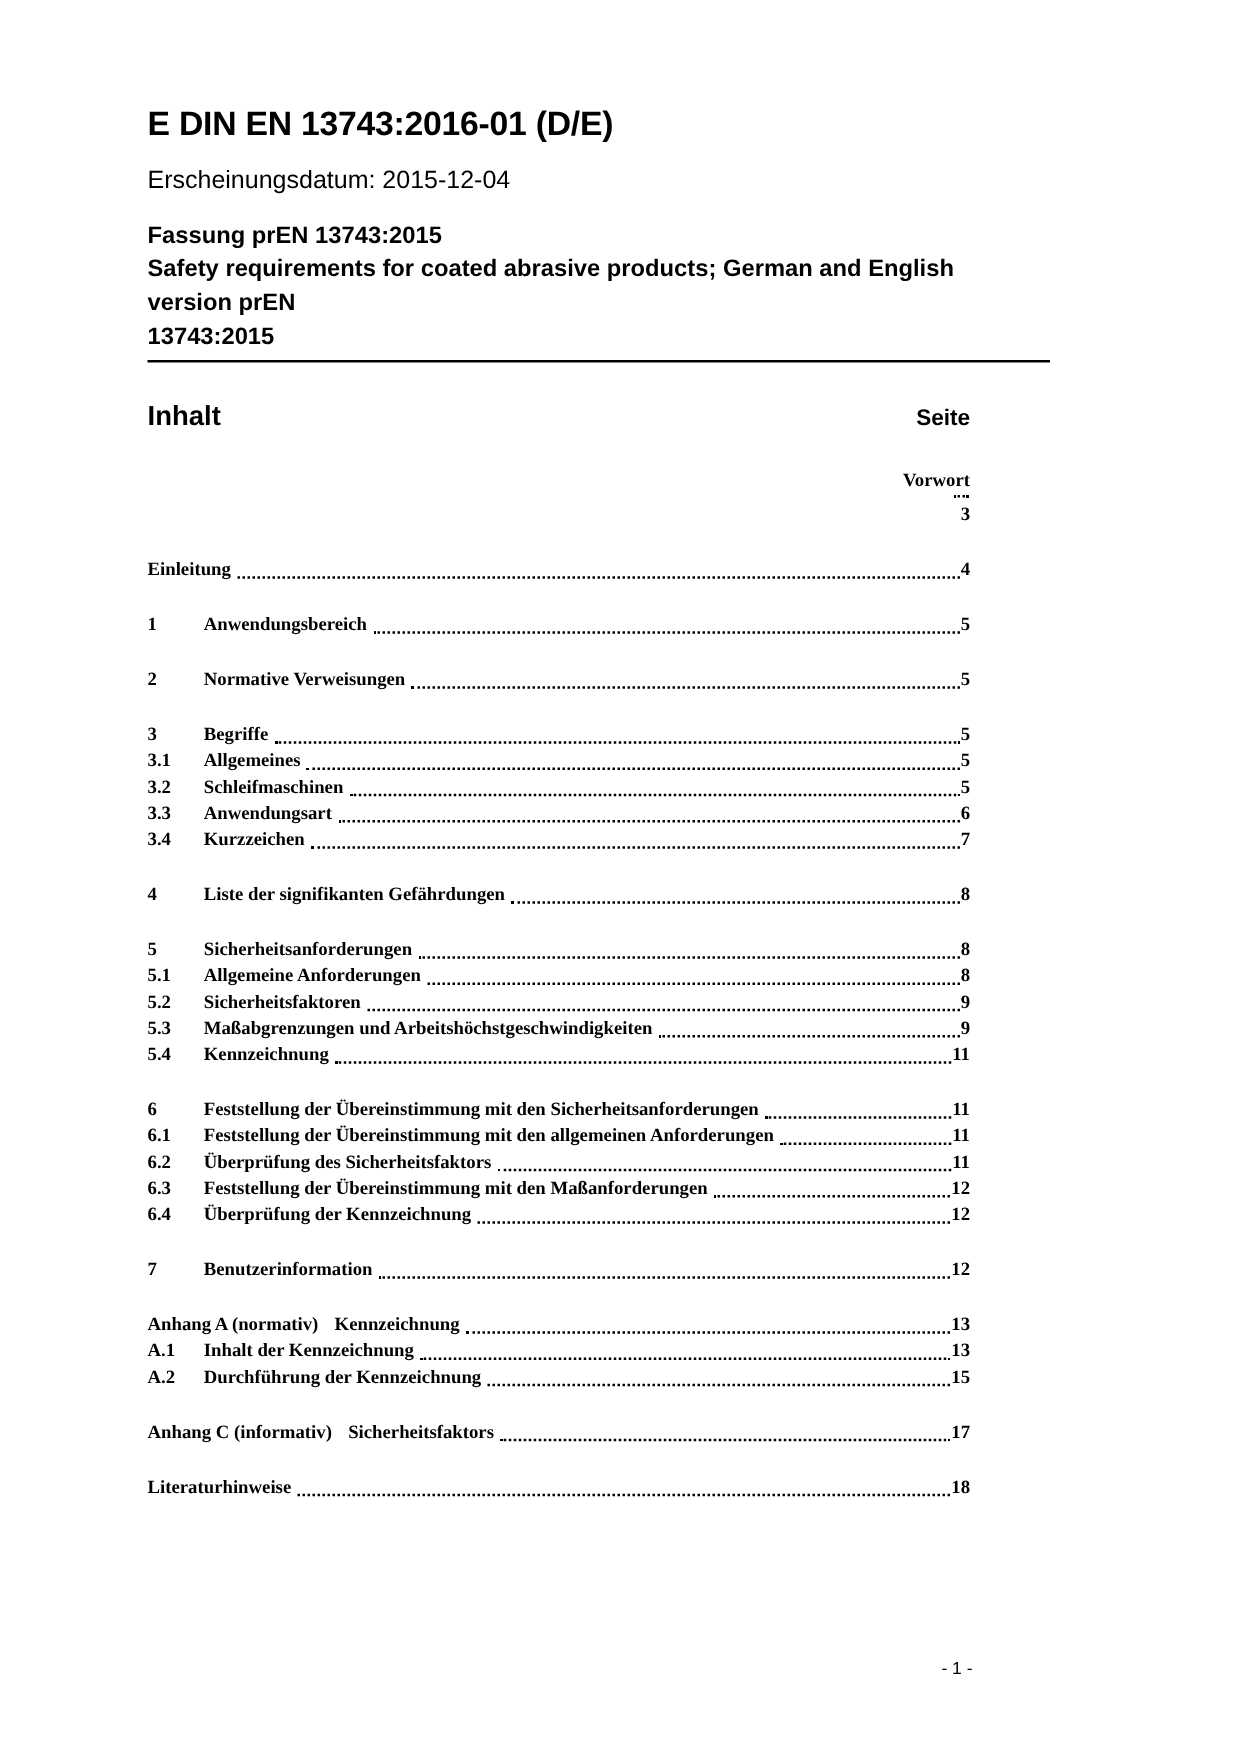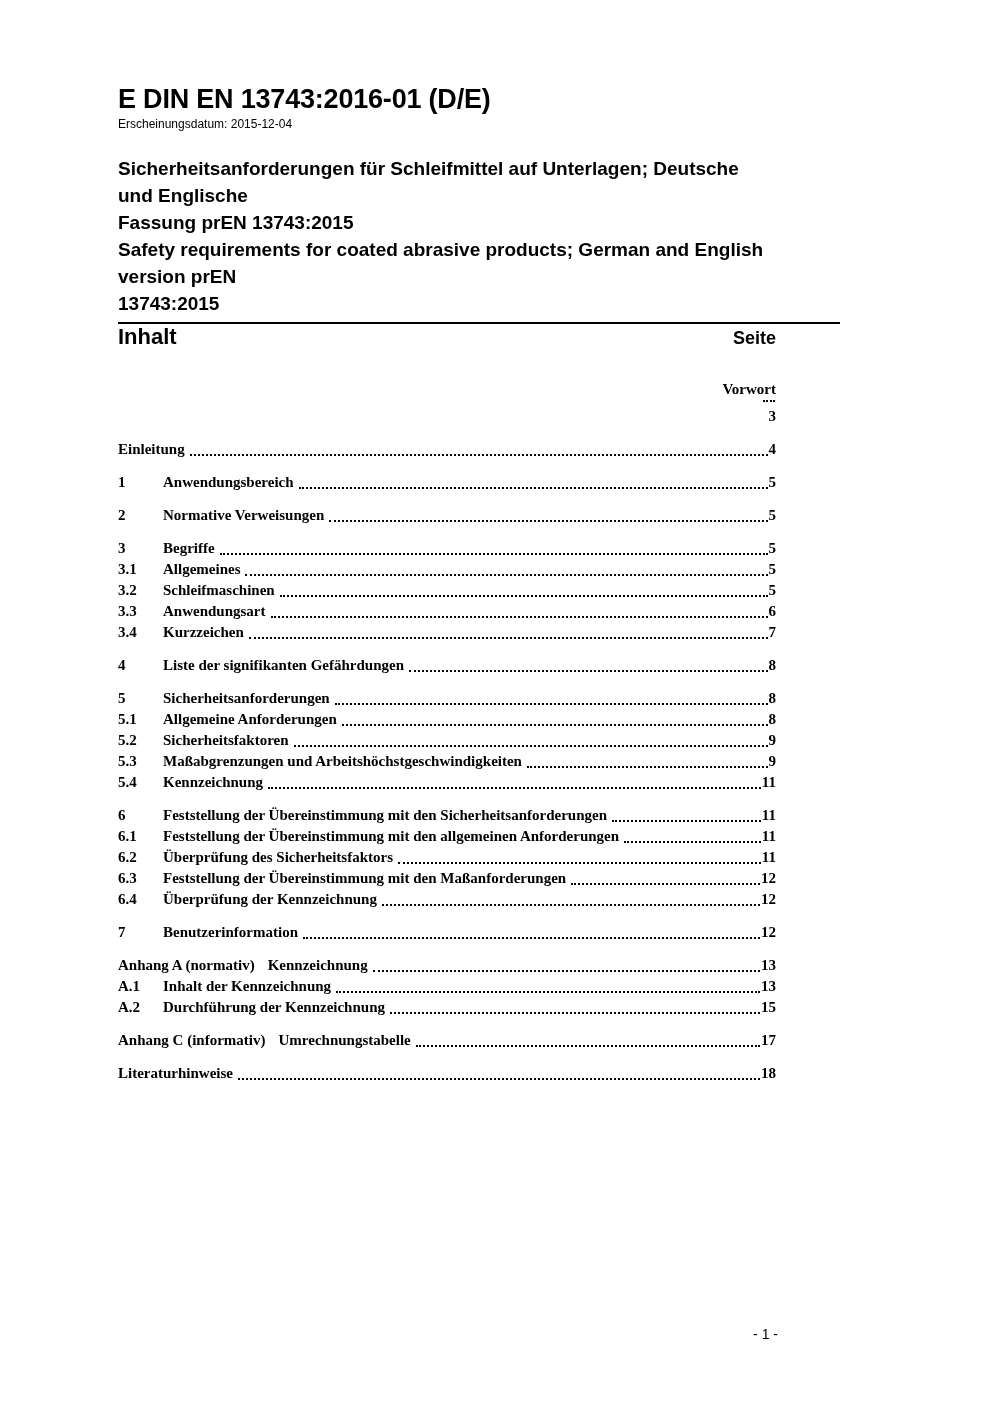--- a/index.html
+++ b/index.html
@@ -15,47 +15,48 @@
   }
 
   
   .doc-title {
     font-size: 27px; font-weight: 700;
     line-height: 31px;
     margin: 84px 0 0 0;
     letter-spacing: -0.2px;
   }
   .pub-date {
-    font-size: 12px; line-height: 19px;
-    margin-top: 0;
+    font-size: 20px; line-height: 19px;
+    margin-top: 20px;
   }
   .title-de { font-size: 19px; font-weight: 700; line-height: 27px; margin-top: 21px; }
   .title-en { font-size: 19px; font-weight: 700; line-height: 27px; }
   .header-rule {
     border: 0; border-top: 2px solid #000;
     width: 825px;
     margin: 5px 0 0 0;
   }
 
   
   .toc-header {
     display: flex; justify-content: space-between; align-items: baseline;
+    margin-top: 30px;
   }
   .toc-heading { font-size: 22px; font-weight: 700; line-height: 26px; }
   .toc-page-label { font-size: 18px; font-weight: 700; }
 
   
   .toc {
     margin-top: 29px;
     font-family: "Liberation Serif", serif;
     font-weight: 700;
     font-size: 15px;
   }
   .toc-row { display: flex; align-items: flex-end; line-height: 21px; }
-  .toc-row.group-start { margin-top: 12px; }
+  .toc-row.group-start { margin-top: 23px; }
   .toc-row.group-start:first-child { margin-top: 0; flex-direction: column; }
   .toc-num { flex: 0 0 45px; width: 45px; }
   .toc-num.prefix { flex: 0 0 auto; width: auto; margin-right: 13px; }
   .toc-label { flex: 0 0 auto; white-space: pre; }
   .leader {
     flex: 1 1 auto;
     min-width: 12px;
     border-bottom: 2px dotted #000;
     margin: 0 1px 4px 5px;
   }
@@ -72,21 +73,20 @@
 </style>
 </head>
 <body>
 
 <div class="page">
 
   <div class="doc-title">E DIN EN 13743:2016-01 (D/E)</div>
   <div class="pub-date">Erscheinungsdatum: 2015-12-04</div>
 
   <div class="title-de">
-    <div>Sicherheitsanforderungen für Schleifmittel auf Unterlagen; Deutsche und Englische</div>
     <div>Fassung prEN 13743:2015</div>
   </div>
 
   <div class="title-en">
     <div>Safety requirements for coated abrasive products; German and English version prEN</div>
     <div>13743:2015</div>
   </div>
 
   <hr class="header-rule">
 
@@ -235,21 +235,21 @@
     <span class="toc-page">13</span>
   </div>
       <div class="toc-row">
     <span class="toc-num">A.2</span>
     <span class="toc-label">Durchführung der Kennzeichnung</span>
     <span class="leader"></span>
     <span class="toc-page">15</span>
   </div>
       <div class="toc-row group-start">
     <span class="toc-num prefix">Anhang C (informativ)</span>
-    <span class="toc-label">Umrechnungstabelle</span>
+    <span class="toc-label">Sicherheitsfaktors</span>
     <span class="leader"></span>
     <span class="toc-page">17</span>
   </div>
       <div class="toc-row group-start">
 
     <span class="toc-label">Literaturhinweise</span>
     <span class="leader"></span>
     <span class="toc-page">18</span>
   </div>
     </div>

